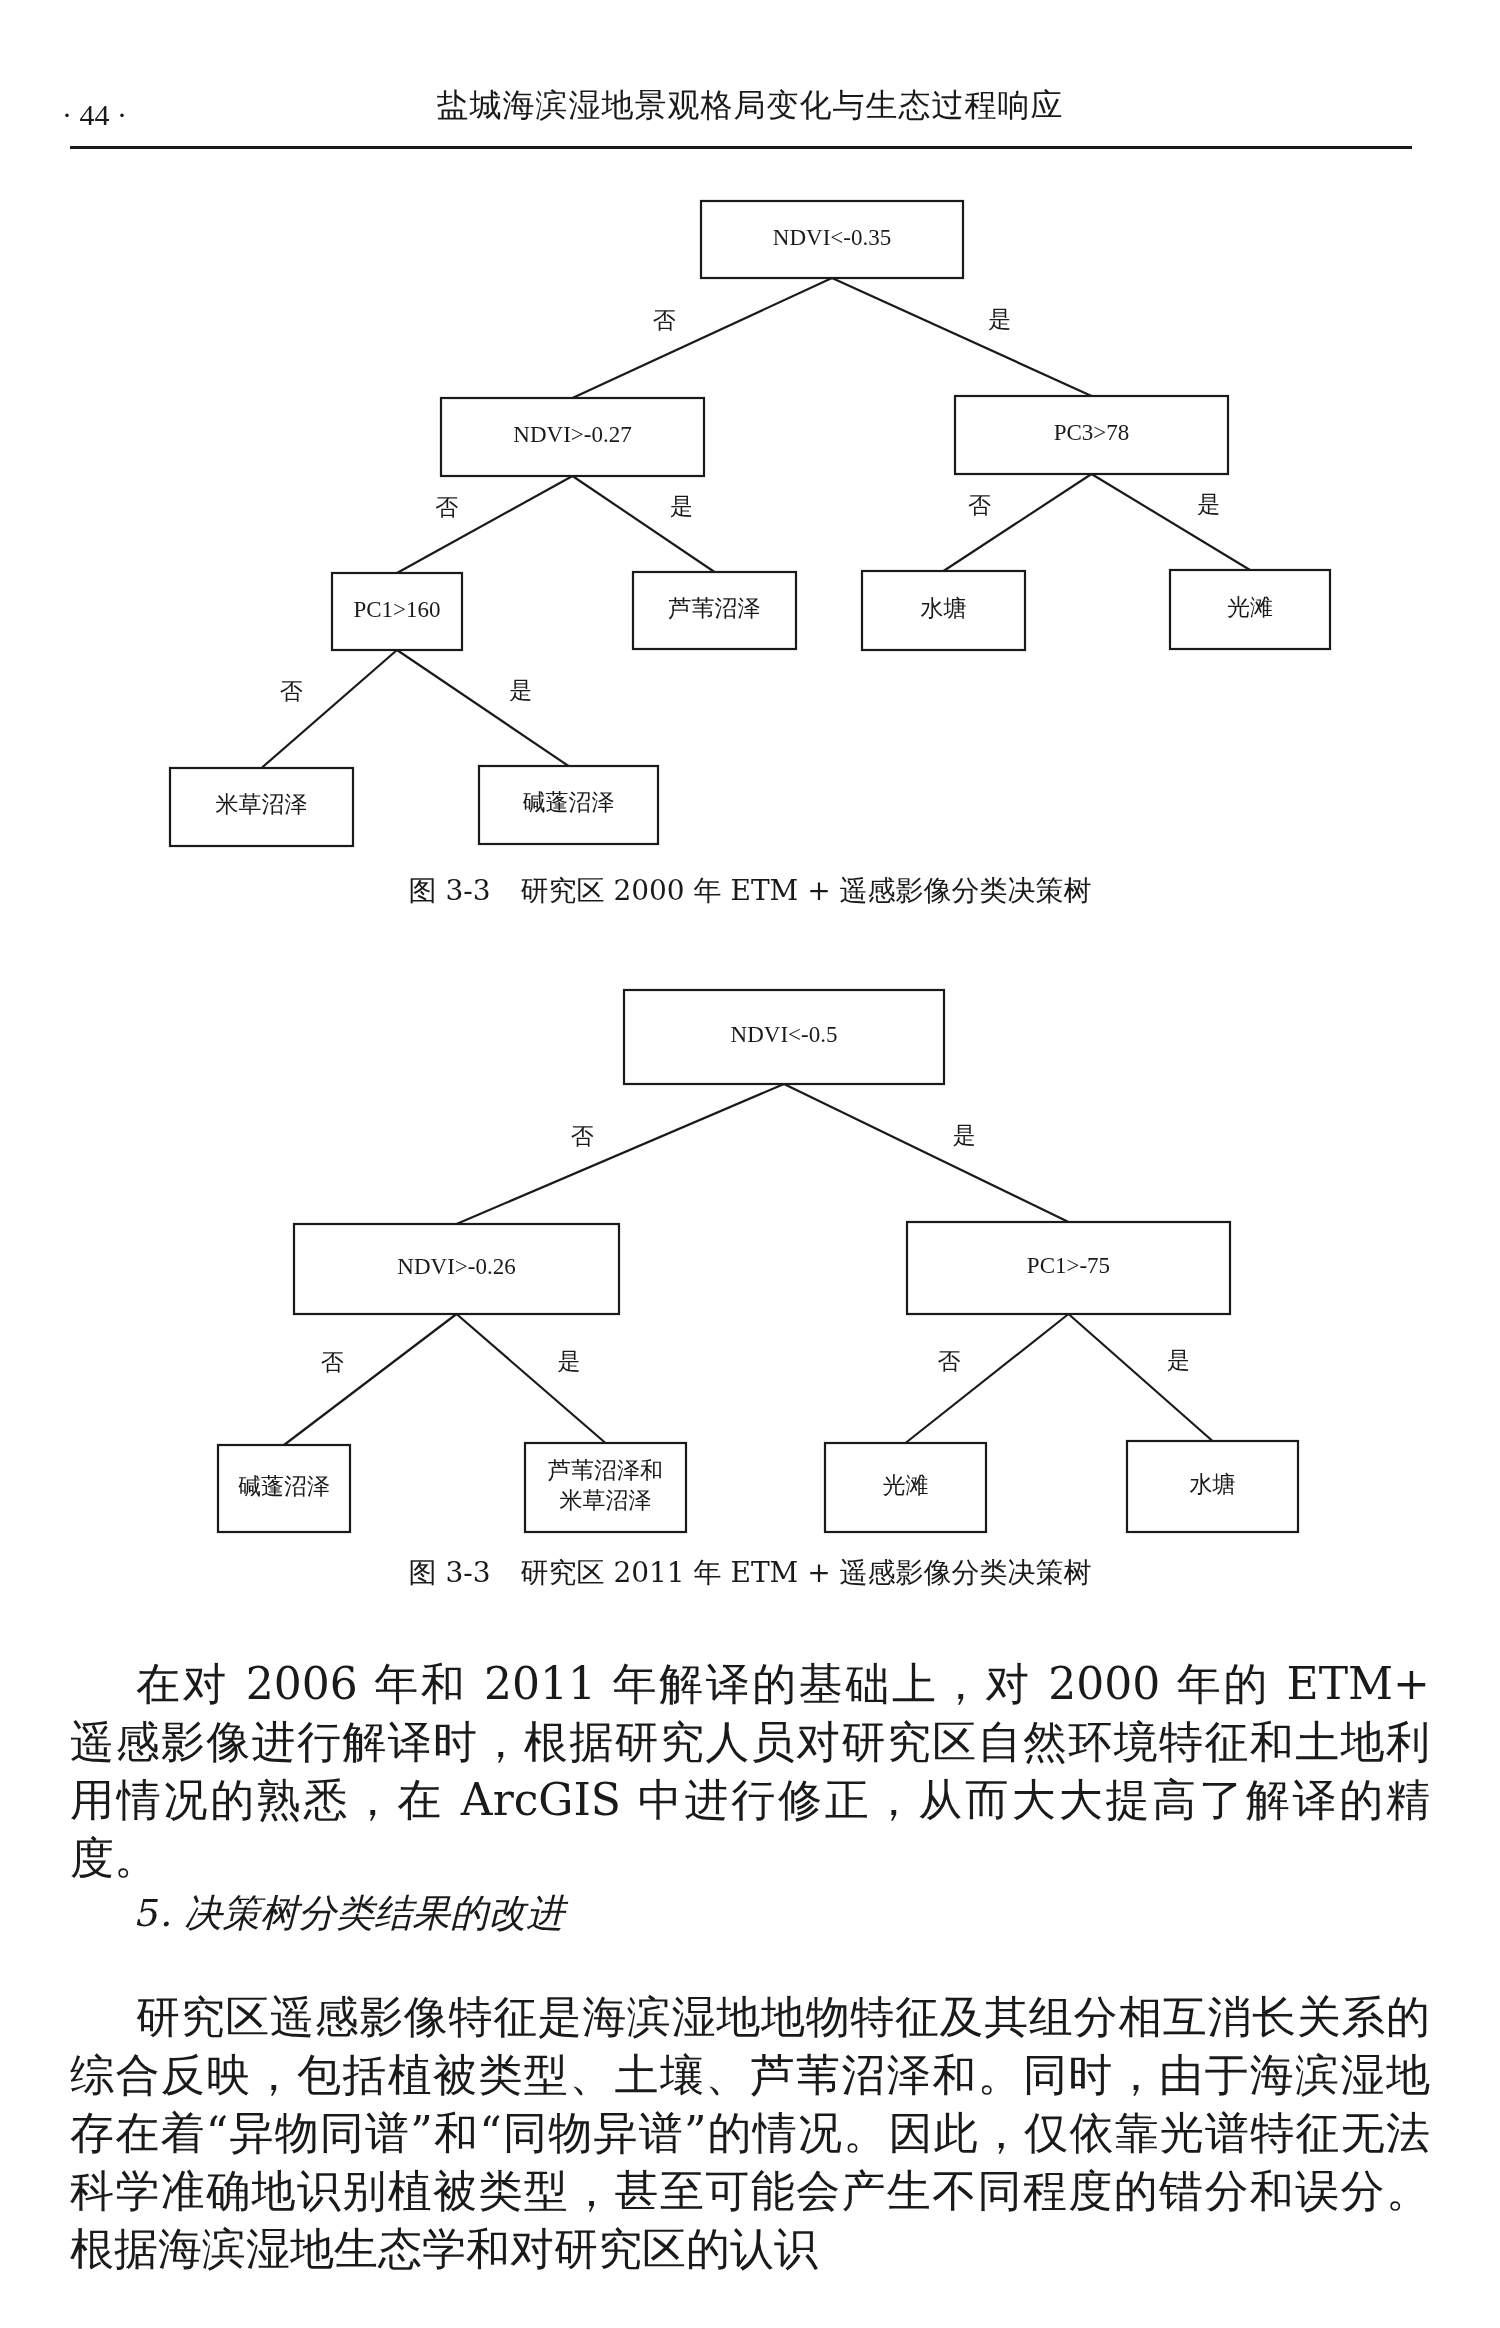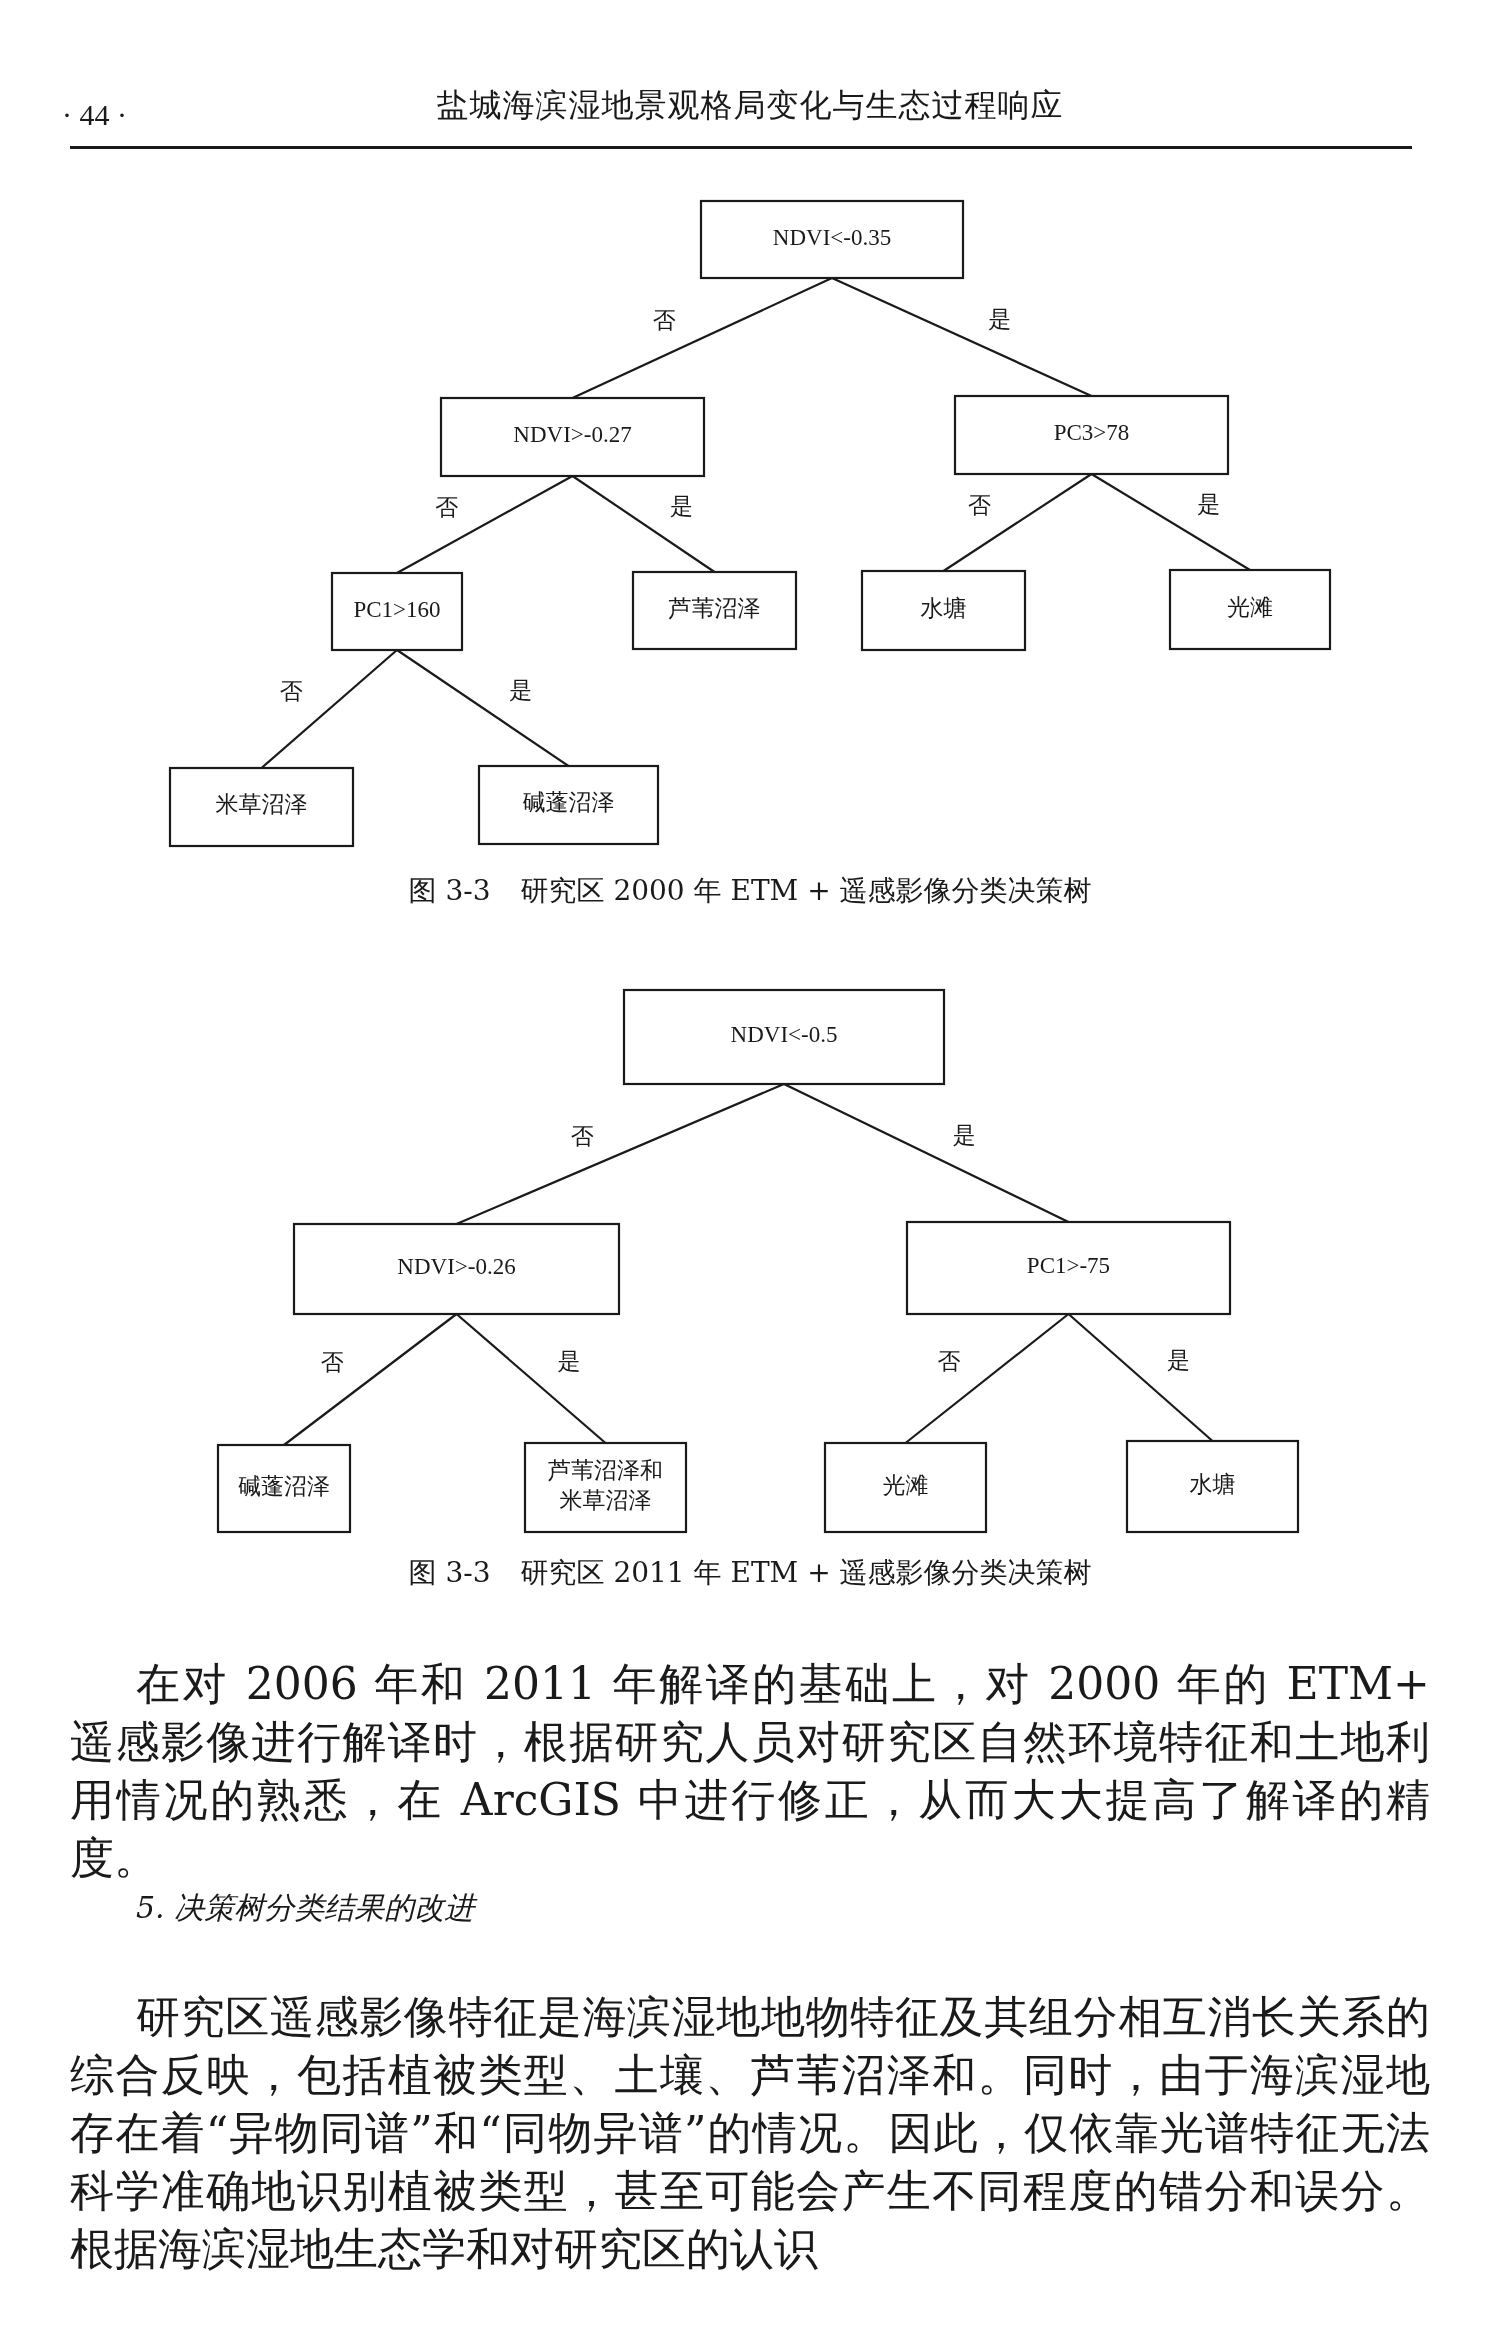--- a/index.html
+++ b/index.html
@@ -10,21 +10,21 @@
   .head-rule { left: 70px; top: 146px; width: 1342px; height: 3px; background: #1a1a1a; }
   svg.tree { position: absolute; left: 0; width: 1500px; }
   .node rect { fill: #fff; stroke: #1a1a1a; stroke-width: 2.2; }
   .node text { font-size: 23px; fill: #1a1a1a; text-anchor: middle; dominant-baseline: middle; font-family: "Liberation Serif", "DejaVu Serif", serif; }
   .edge { stroke: #1a1a1a; stroke-width: 2.2; }
   .edge-label { font-size: 23px; fill: #1a1a1a; text-anchor: middle; dominant-baseline: middle; font-family: "DejaVu Serif", serif; }
   .caption { left: 0; width: 1500px; text-align: center; font-size: 28px; }
   .caption .fig-no { margin-right: 30px; }
   .para { left: 70px; width: 1360px; font-size: 44px; line-height: 58px; text-align: justify; }
   .para.indent { text-indent: 66px; }
-  .section-title { left: 136px; font-size: 30px; font-style: italic; }
+  .section-title { left: 136px; font-size: 38px; font-style: italic; }
 </style>
 </head>
 <body>
 
 <div class="abs page-num">· 44 ·</div>
 <div class="abs running-head">盐城海滨湿地景观格局变化与生态过程响应</div>
 <div class="abs head-rule"></div>
 
 <svg class="tree" id="tree1" style="top:0px;" height="880" viewBox="0 0 1500 880">
     <line x1="832" y1="278" x2="572.5" y2="398" class="edge"></line>

